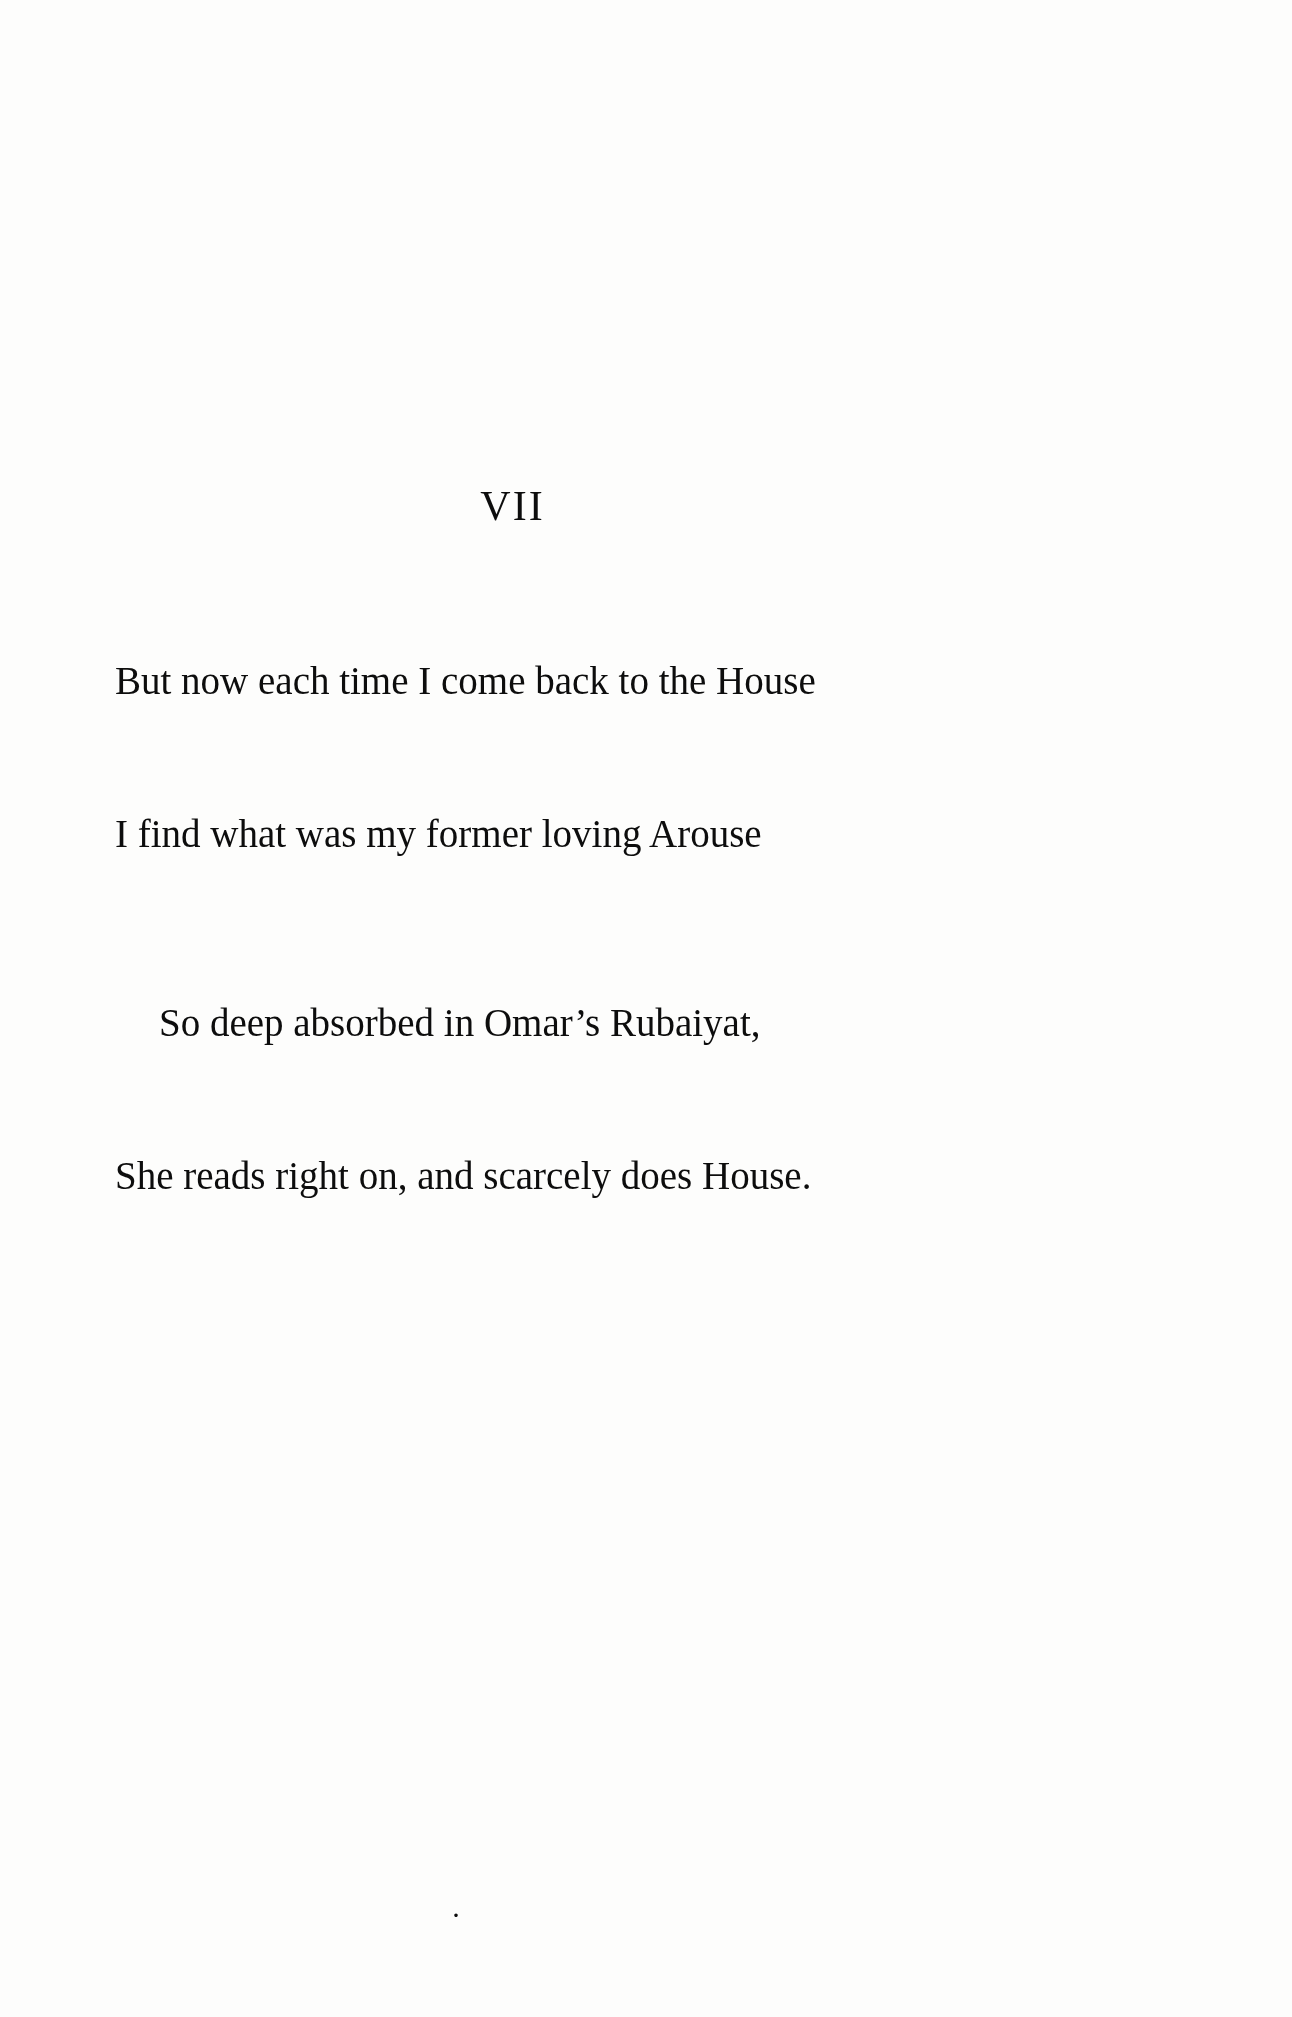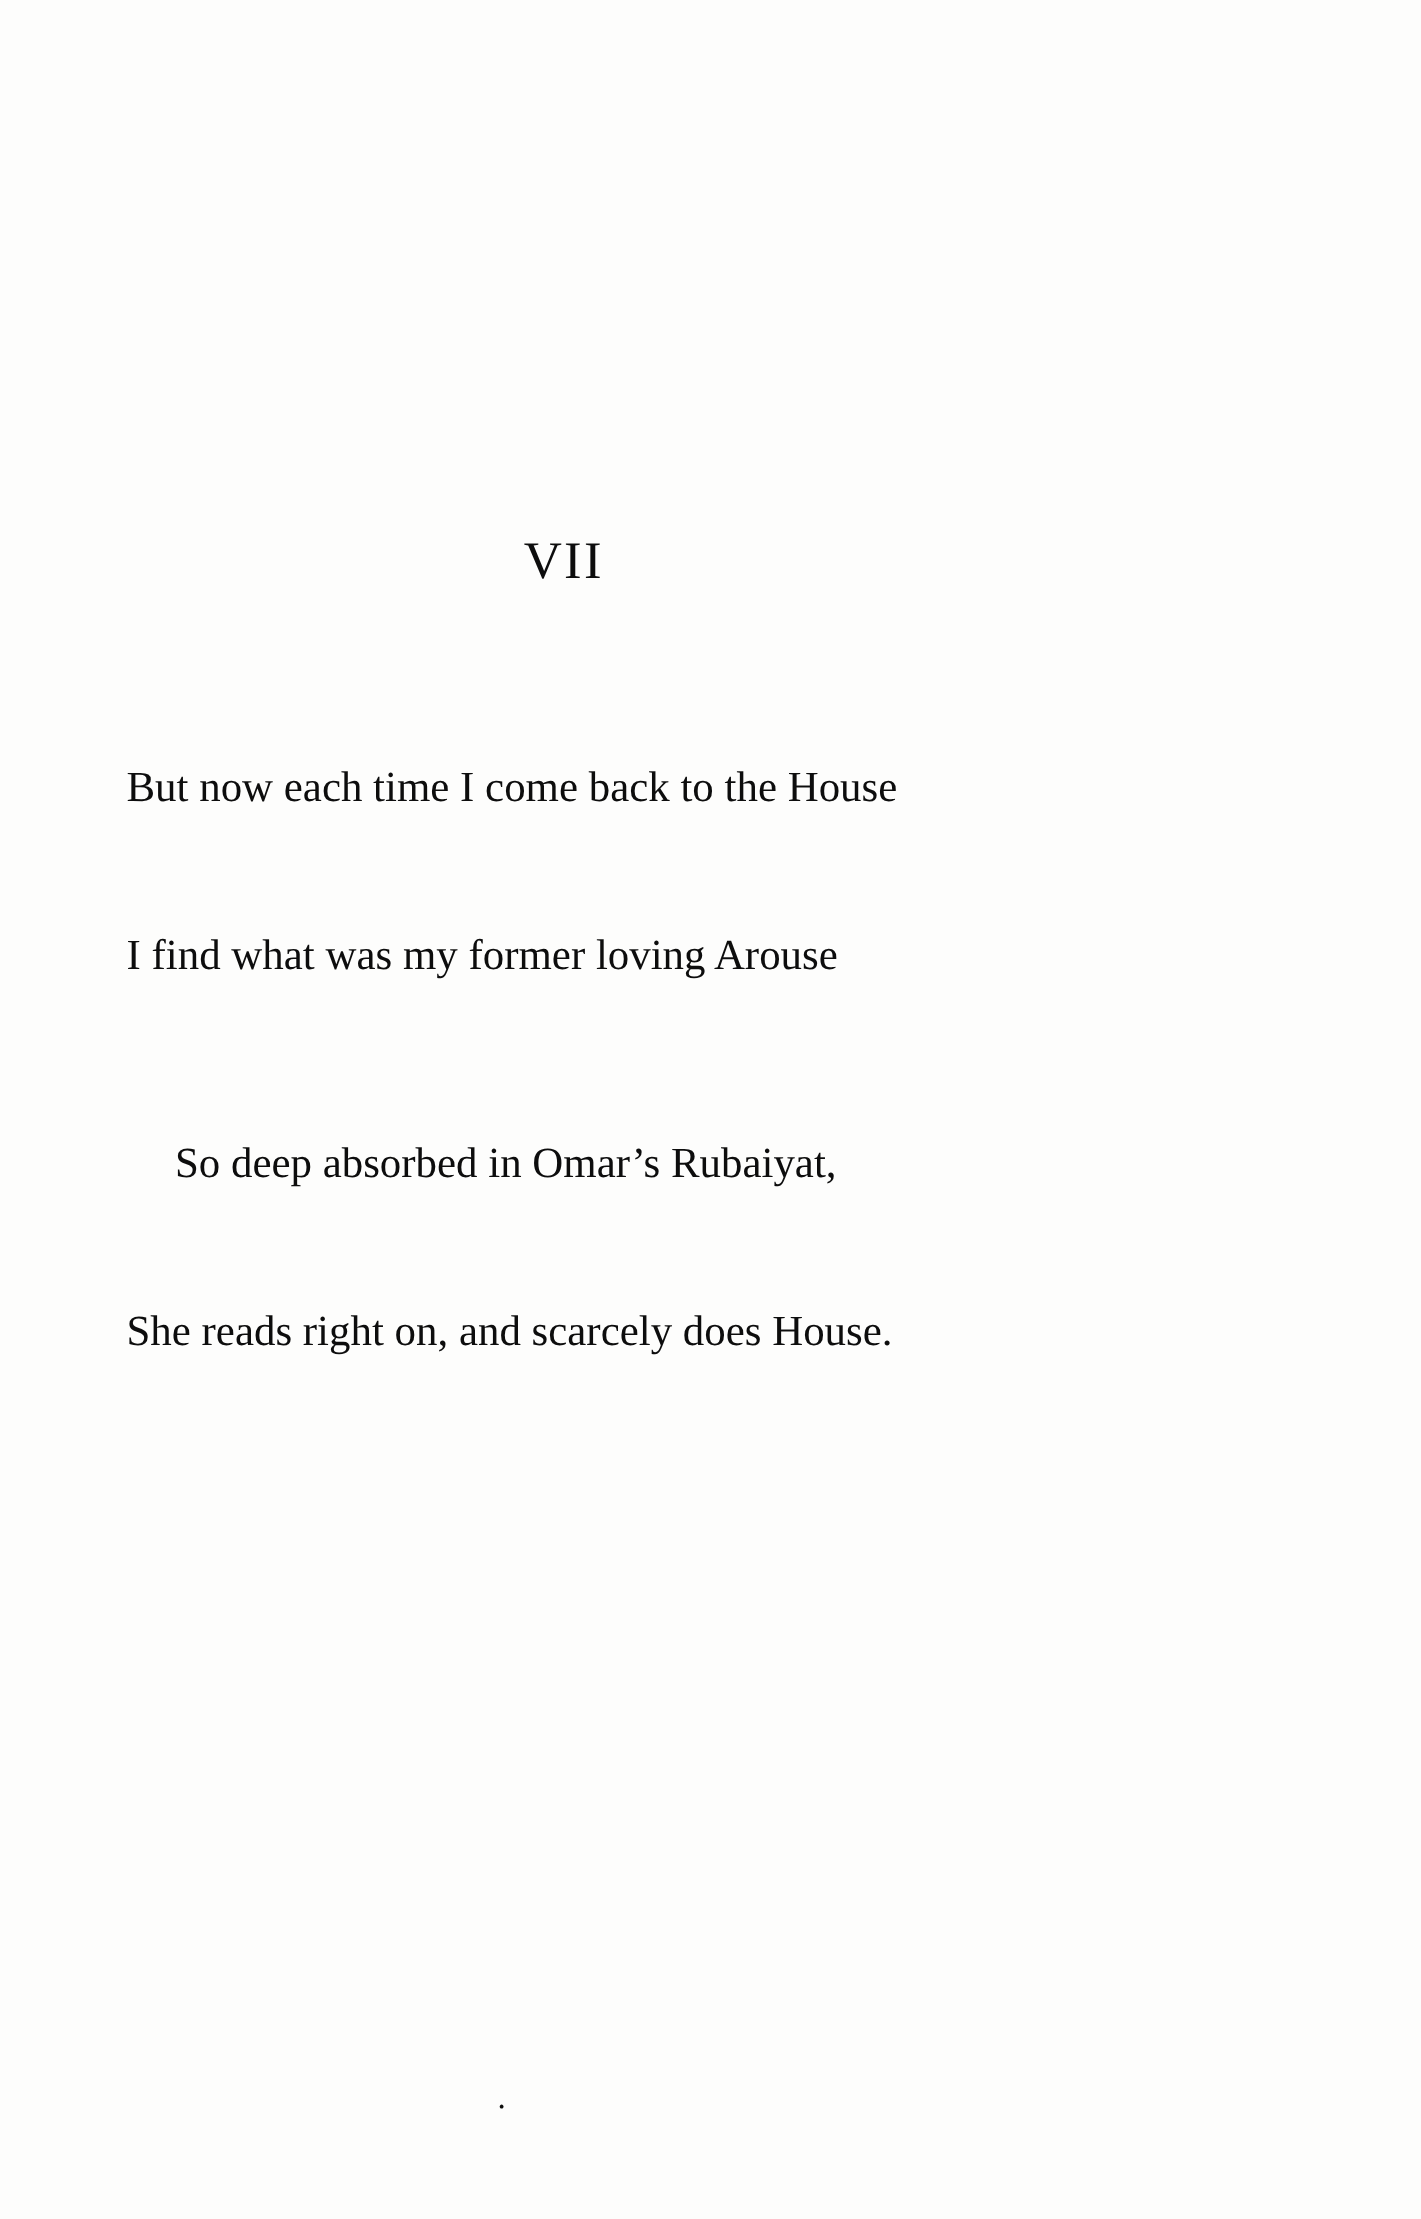--- a/index.html
+++ b/index.html
@@ -21,34 +21,34 @@
     inset: 0;
     background: #fdfdfc;
   }
 
   .poem-number {
     position: absolute;
     top: 482px;
     left: 0;
     width: 1161px;
     text-align: center;
-    font-size: 48px;
+    font-size: 42px;
     letter-spacing: 2px;
     font-family: "Liberation Serif", serif;
     color: #0d0d0d;
   }
   
   .poem-number > span {
     position: relative;
     left: -68px;
   }
 
   .stanza {
     position: absolute;
-    top: 588px;
+    top: 553px;
     left: 115px;
     width: 1060px;
     font-size: 39px;
     line-height: 51px;
     color: #0d0d0d;
     white-space: pre;
   }
 
   .line {
     display: block;

